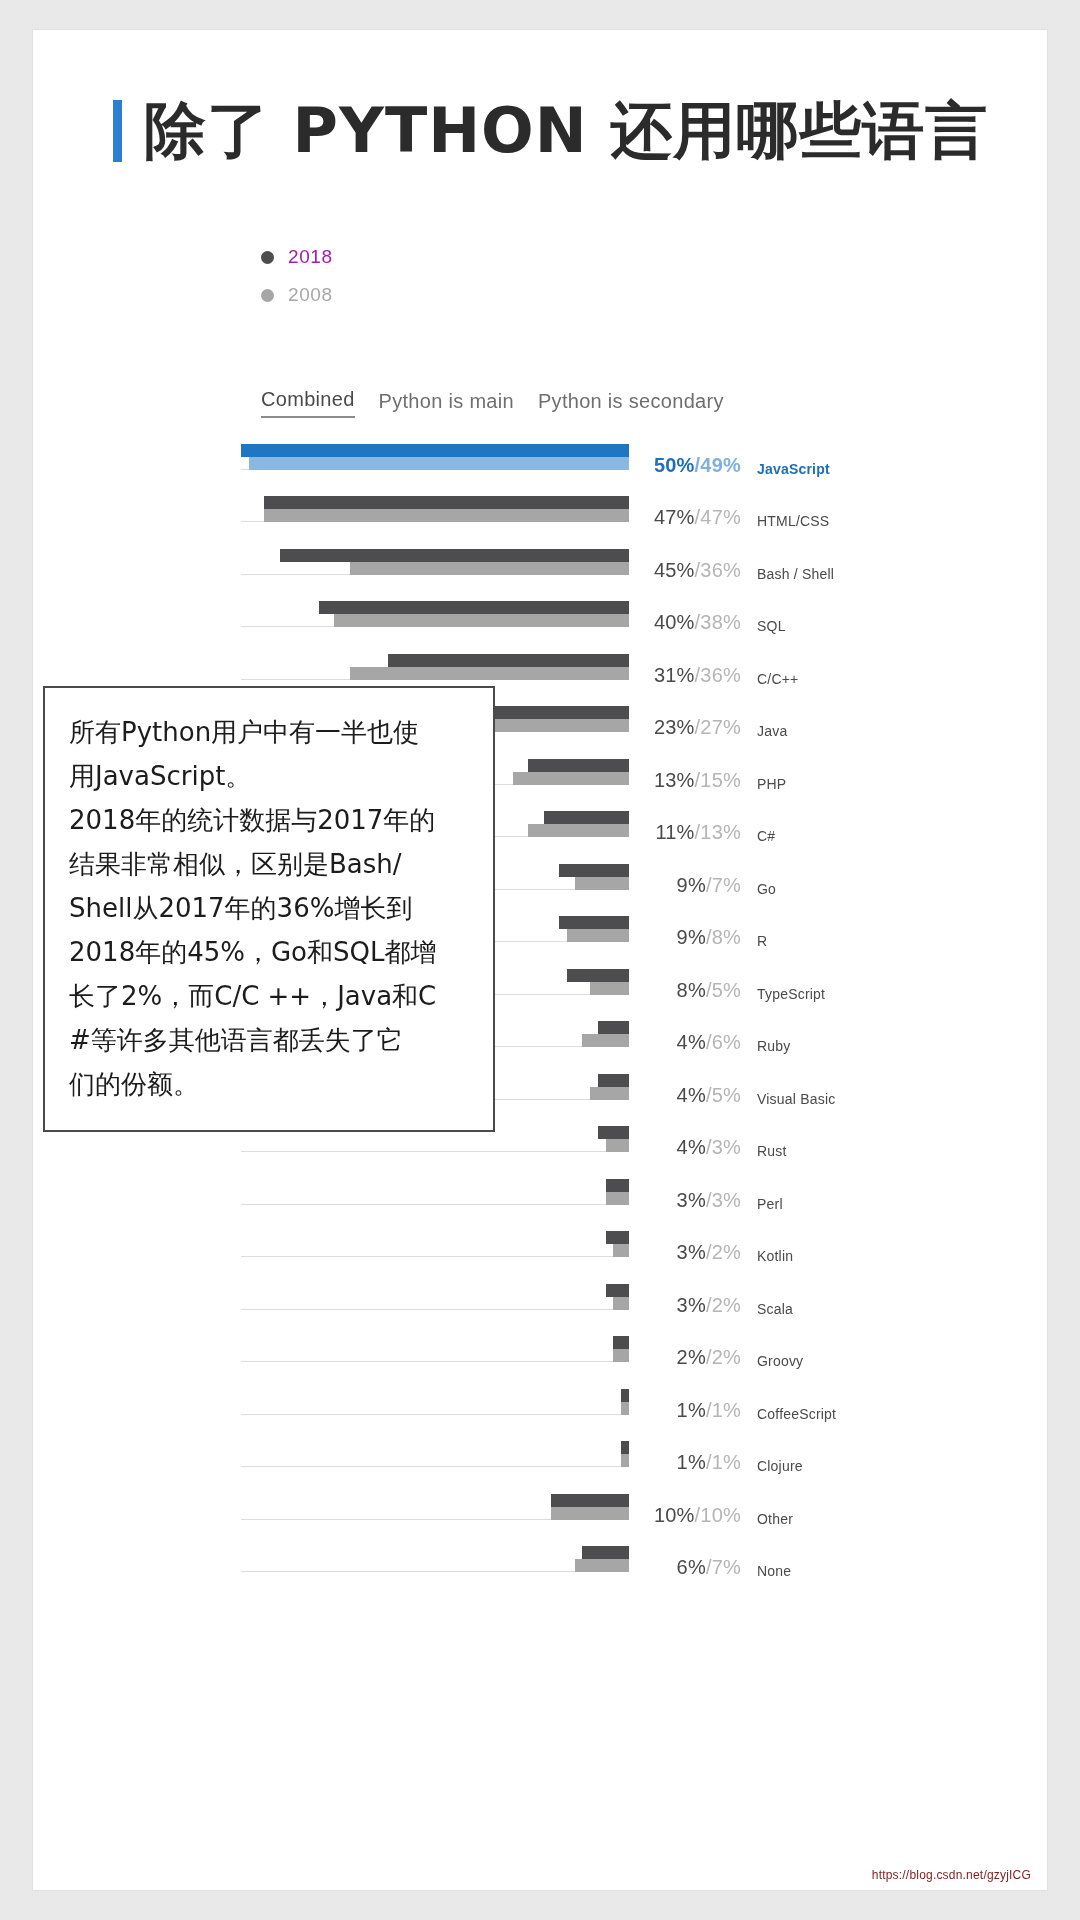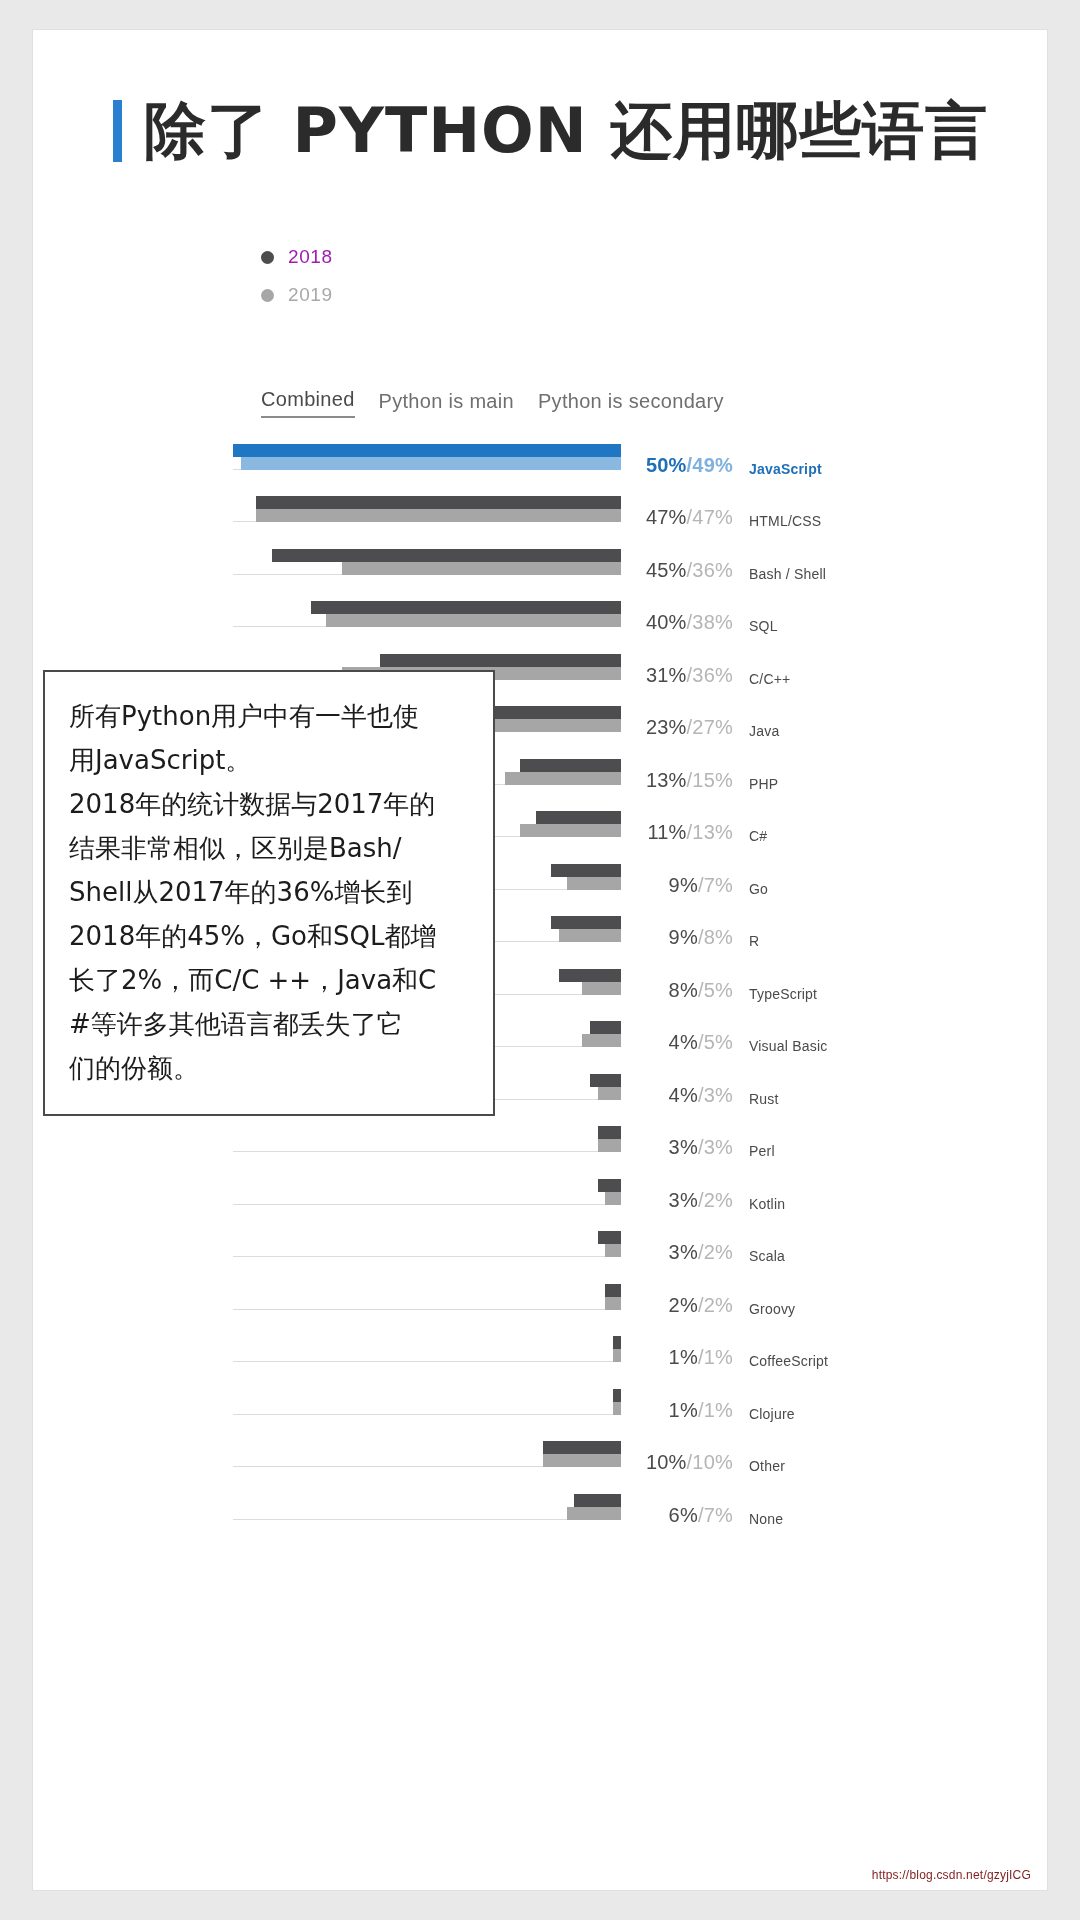--- a/index.html
+++ b/index.html
@@ -94,21 +94,21 @@
     white-space: nowrap;
   }
   .tab.active {
     color: #4a4a4a;
     border-bottom: 2px solid #8c8c8c;
   }
 
   
   .chart {
     position: absolute;
-    left: 8px;
+    left: 16px;
     top: 400px;
     width: 1014px;
   }
   .row {
     position: relative;
     height: 52.5px;
   }
   .baseline {
     position: absolute;
     left: 192px;
@@ -161,21 +161,21 @@
     color: #4a4a4a;
     letter-spacing: .2px;
     white-space: nowrap;
   }
   .row.highlight .lang { color: #1f6fb8; font-weight: 700; }
 
   
   .note {
     position: absolute;
     left: 10px;
-    top: 640px;
+    top: 656px;
     width: 452px;
     background: #ffffff;
     border: 2px solid #4a4a4a;
     padding: 22px 24px 24px 24px;
     z-index: 5;
   }
   .note p {
     font-size: 26px;
     line-height: 44px;
     color: #1c1c1c;
@@ -205,21 +205,21 @@
       <div class="title-text">除了 PYTHON 还用哪些语言</div>
     </div>
 
     <div class="legend">
       <div class="legend-item">
         <span class="legend-dot" style="background:#4d4d4f"></span>
         <span class="legend-label">2018</span>
       </div>
       <div class="legend-item secondary">
         <span class="legend-dot" style="background:#a6a6a6"></span>
-        <span class="legend-label">2019</span>
+        <span class="legend-label">2008</span>
       </div>
     </div>
 
     <div class="tabs">
       <div class="tab active">Combined</div>
       <div class="tab">Python is main</div>
       <div class="tab">Python is secondary</div>
     </div>
 
     <div class="chart" id="chart">
@@ -319,20 +319,29 @@
             <span class="bar y2018" style="width: 62.08px;"></span>
             <span class="bar y2017" style="width: 38.8px;"></span>
           </div>
           <div class="pct"><span class="v18">8%</span><span class="sep">/</span><span class="v17">5%</span></div>
           <div class="lang">TypeScript</div>
         </div>
         <div class="row">
           <div class="baseline"></div>
           <div class="bars">
             <span class="bar y2018" style="width: 31.04px;"></span>
+            <span class="bar y2017" style="width: 46.56px;"></span>
+          </div>
+          <div class="pct"><span class="v18">4%</span><span class="sep">/</span><span class="v17">6%</span></div>
+          <div class="lang">Ruby</div>
+        </div>
+        <div class="row">
+          <div class="baseline"></div>
+          <div class="bars">
+            <span class="bar y2018" style="width: 31.04px;"></span>
             <span class="bar y2017" style="width: 38.8px;"></span>
           </div>
           <div class="pct"><span class="v18">4%</span><span class="sep">/</span><span class="v17">5%</span></div>
           <div class="lang">Visual Basic</div>
         </div>
         <div class="row">
           <div class="baseline"></div>
           <div class="bars">
             <span class="bar y2018" style="width: 31.04px;"></span>
             <span class="bar y2017" style="width: 23.28px;"></span>

